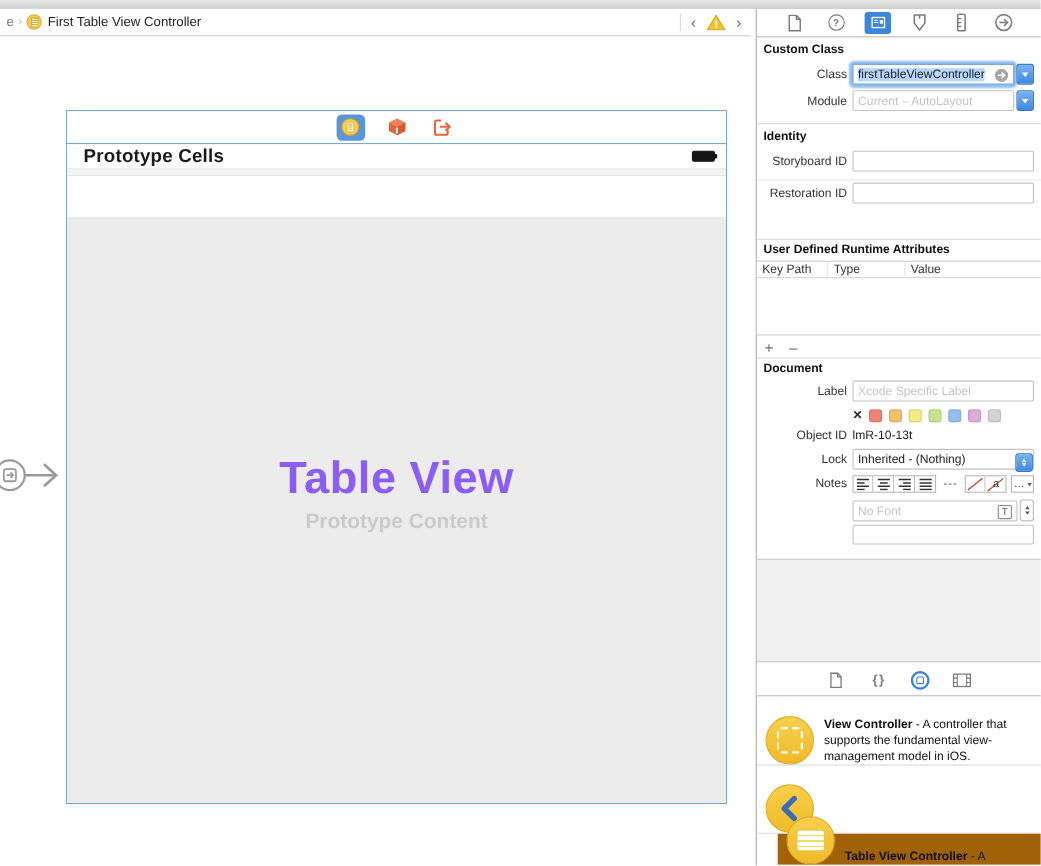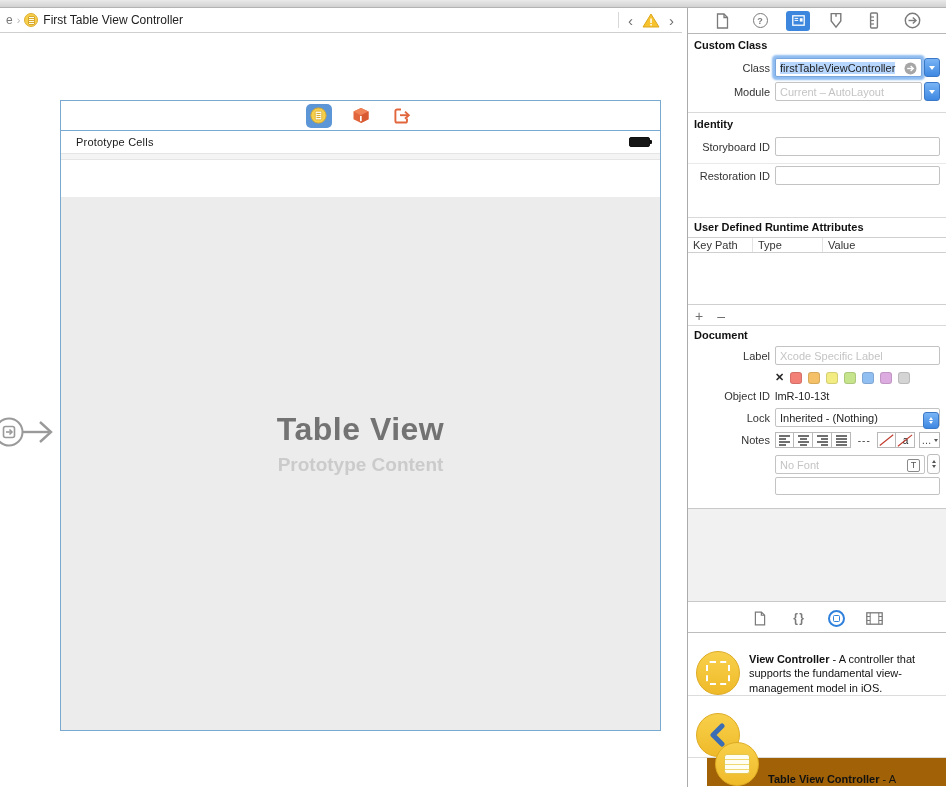--- a/index.html
+++ b/index.html
@@ -26,30 +26,30 @@
   .nav-chev { color:#6e6e6e; font-size:15px; line-height:1; padding:0 2px; }
   .warn-tri { width:18px; height:15px; }
 
   #scene { position:absolute; left:60px; top:92px; width:601px; height:631px;
     border:1px solid #79a8d0; background:#fff; }
   #dock { height:30px; border-bottom:1px solid #79a8d0; display:flex; align-items:center;
     justify-content:center; gap:16px; }
   .dock-tab { width:26px; height:24px; border-radius:5px; display:flex; align-items:center; justify-content:center; }
   .dock-tab.sel { background:#5c96d6; }
   #status-row { height:22px; display:flex; align-items:center; padding:0 10px 0 15px; }
-  #proto-label { font-size:11px; font-weight:normal; color:#1a1a1a; letter-spacing:.2px; }
+  #proto-label { font-size:17px; font-weight:bold; color:#1a1a1a; letter-spacing:.2px; }
   .battery { margin-left:auto; width:21px; height:10px; border:1px solid #111; border-radius:2px;
     background:#161616; position:relative; }
   .battery:after { content:""; position:absolute; right:-3px; top:2px; width:2px; height:4px; background:#111;
     border-radius:0 1px 1px 0; }
   #gray-band { height:7px; background:#f4f4f4; border-top:1px solid #e5e5e5; border-bottom:1px solid #e5e5e5; }
   #proto-cell { height:36px; background:#fff; }
   #table-bg { position:absolute; left:0; top:96px; right:0; bottom:0; background:#ececec; }
   #tv-placeholder { position:absolute; left:0; top:214px; width:100%; text-align:center; }
-  #tv-title { font-size:32px; font-weight:bold; color:#737373; letter-spacing:.5px; }
+  #tv-title { font-size:41px; font-weight:bold; color:#8b5cf6; letter-spacing:.5px; }
   #tv-sub { font-size:19px; font-weight:bold; color:#cbcbcb; margin-top:6px; }
 
   
   #panel { position:absolute; left:687px; top:8px; width:259px; height:779px; background:#fff;
     border-left:1px solid #ababab; font-size:11px; color:#222; }
   #insp-tabs { position:absolute; left:0; top:0; width:100%; height:26px; border-bottom:1px solid #b7b7b7;
     display:flex; align-items:center; justify-content:center; gap:14px; }
   .itab { width:24px; height:20px; display:flex; align-items:center; justify-content:center; }
   .itab.sel { background:#3c87dd; border-radius:3px; }
   .circle-icon { width:15px; height:15px; border:1.4px solid #7a7a7a; border-radius:50%;

